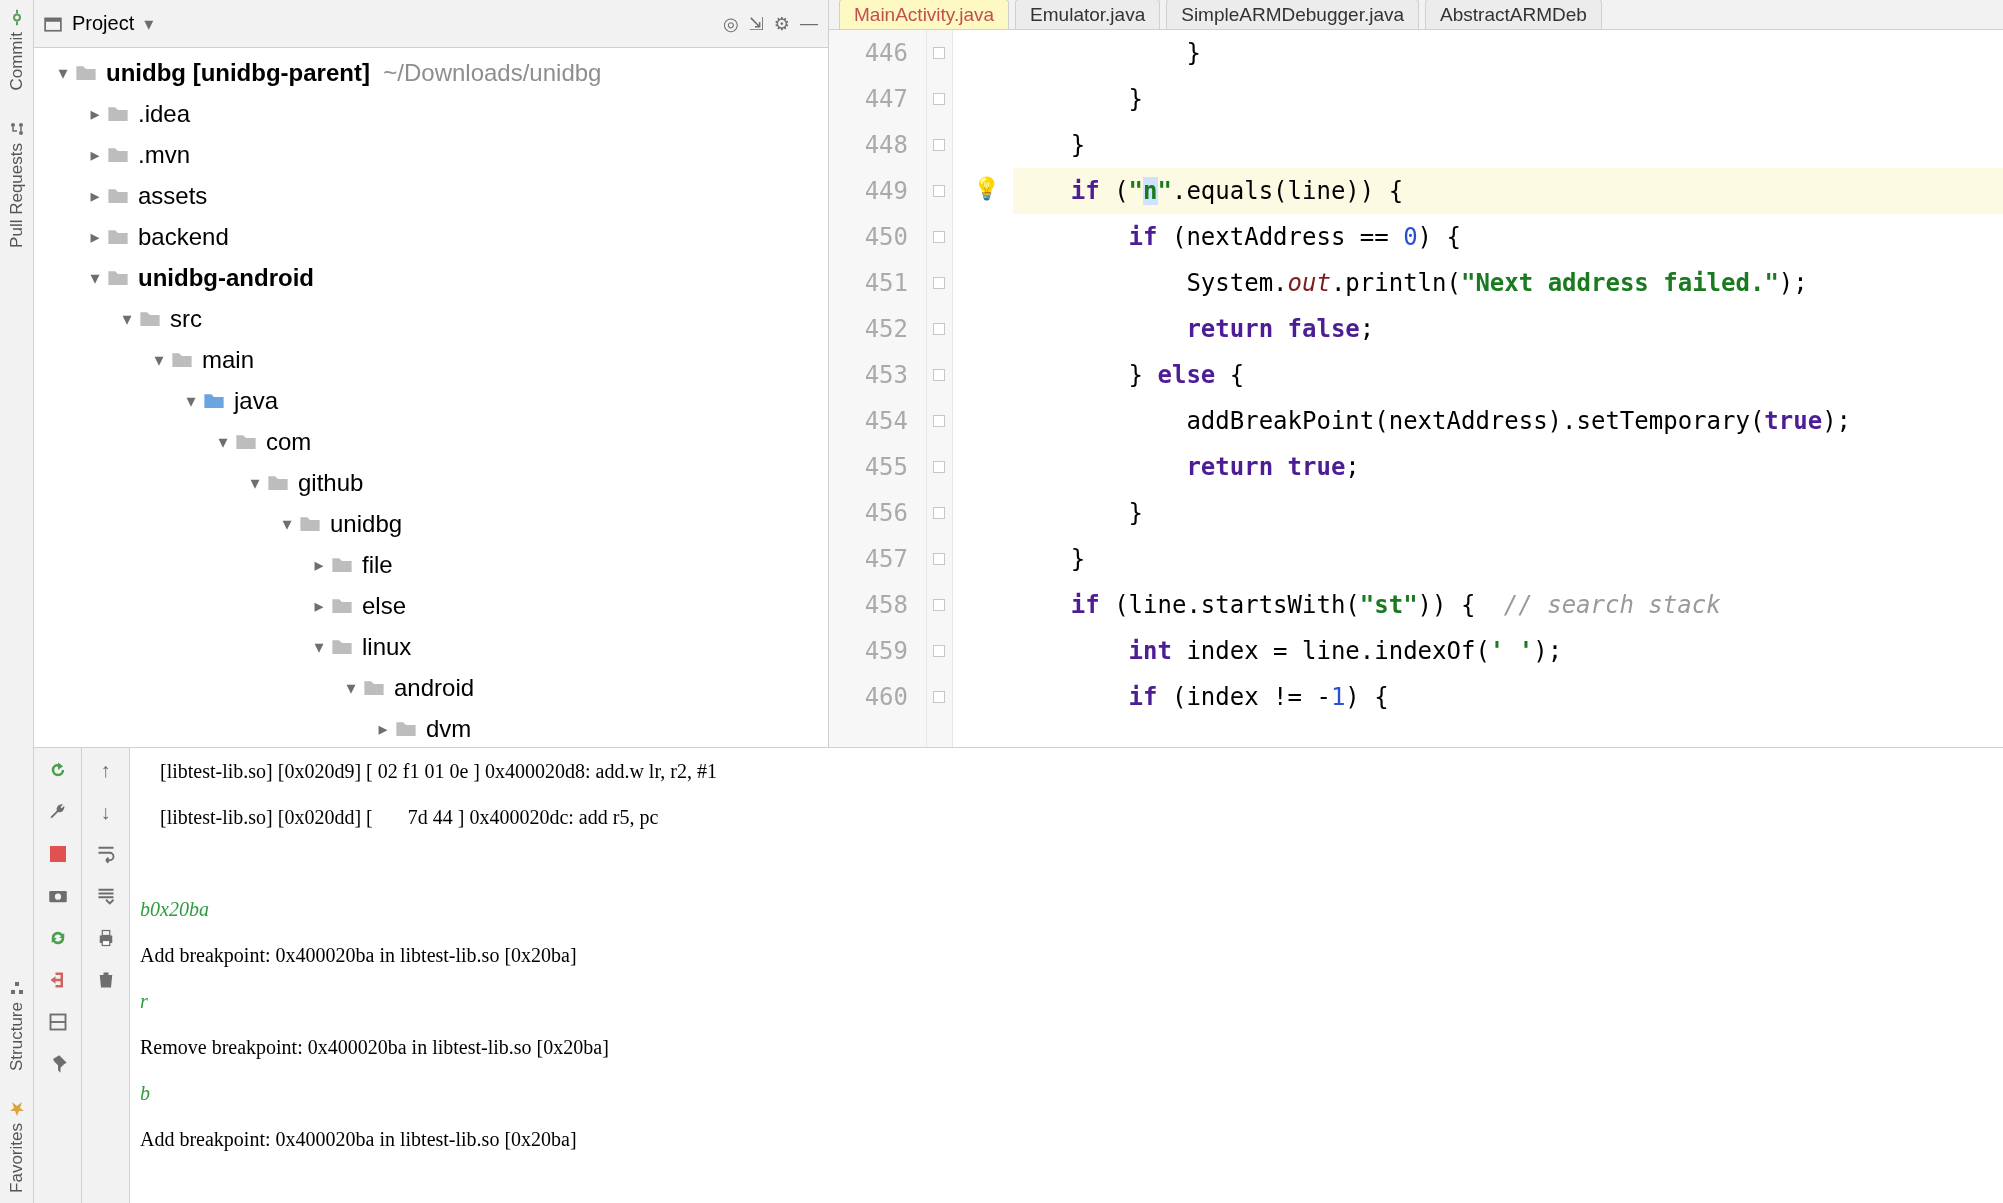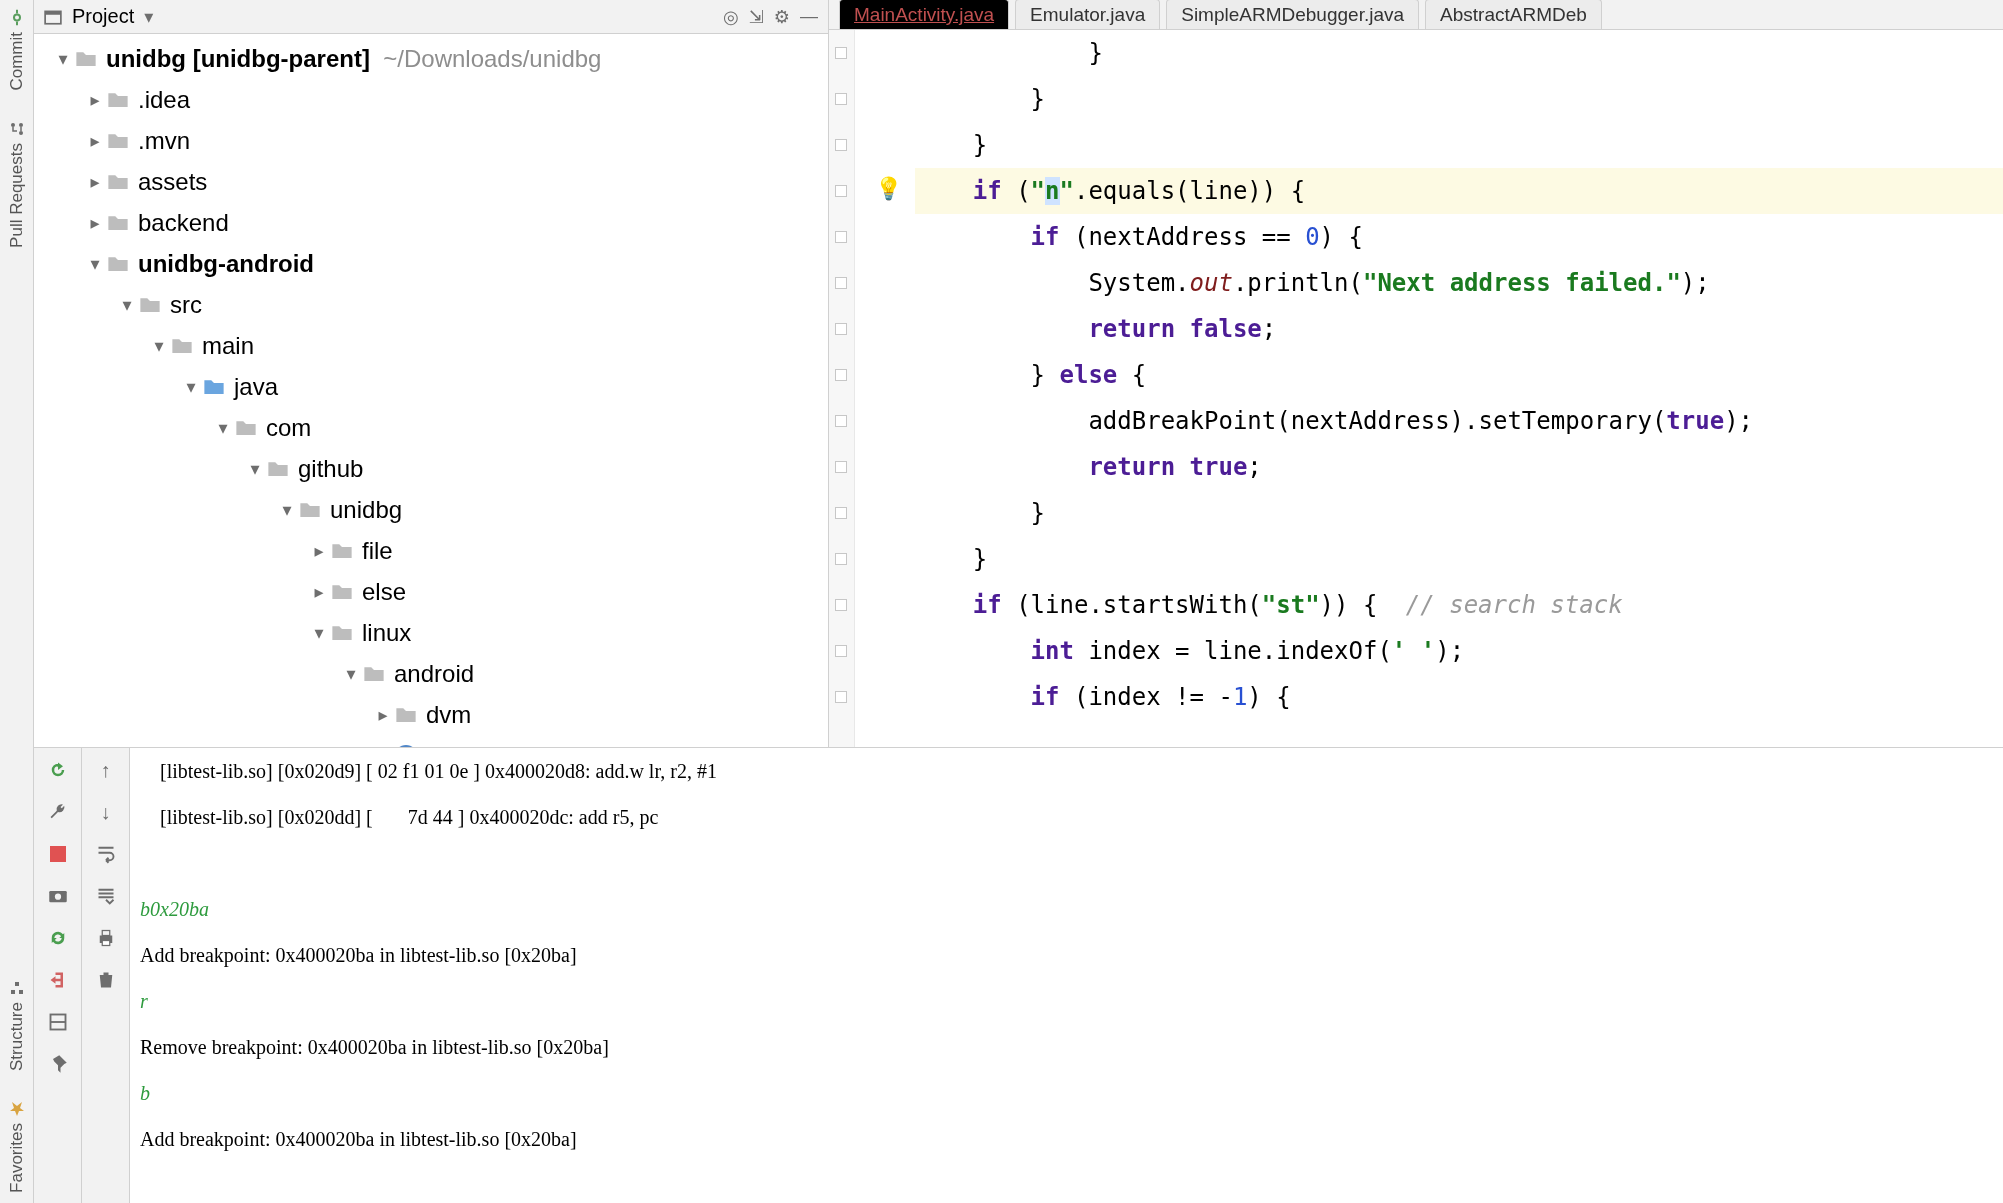--- a/index.html
+++ b/index.html
@@ -33,21 +33,21 @@
   align-items: center;
   gap: 6px;
 }
 .rail-icon { width: 16px; height: 16px; }
 .main-stack { flex: 1; display: flex; flex-direction: column; min-width: 0; }
 .top-area { flex: 1; display: flex; min-height: 0; border-bottom: 1px solid #d0d0d0; }
 
 
 .proj-panel { width: 795px; background: #fff; display: flex; flex-direction: column; border-right: 1px solid #d0d0d0; }
 .proj-header {
-  height: 34px; display: flex; align-items: center; padding: 0 10px;
+  height: 48px; display: flex; align-items: center; padding: 0 10px;
   border-bottom: 1px solid #d0d0d0; background: #f2f2f2; gap: 10px;
 }
 .proj-header .spacer { flex: 1; }
 .proj-header .icon { color: #6e6e6e; }
 .tree { flex: 1; overflow: auto; padding-top: 4px; font-size: 24px; }
 .tree-row { display: flex; align-items: center; height: 41px; white-space: nowrap; }
 .tree-indent { display: inline-block; }
 .tree-arrow { width: 22px; text-align: center; color: #6e6e6e; font-size: 18px; }
 .tree-icon { width: 24px; height: 24px; margin-right: 8px; display: inline-flex; align-items: center; justify-content: center; }
 .bold { font-weight: 700; }
@@ -61,21 +61,21 @@
 .editor-panel { flex: 1; display: flex; flex-direction: column; min-width: 0; }
 .editor-tabs {
   height: 30px; display: flex; align-items: flex-end; background: #f2f2f2;
   border-bottom: 1px solid #d0d0d0; gap: 6px; padding-left: 10px; overflow: hidden;
 }
 .editor-tab {
   padding: 4px 14px; font-size: 19px; color: #333; border: 1px solid #d0d0d0;
   border-bottom: none; background: #ececec; border-radius: 4px 4px 0 0;
   position: relative; top: 1px;
 }
-.editor-tab.active { background: #000000; color: #c05050; text-decoration: underline; }
+.editor-tab.active { background: #fef9c3; color: #c05050; }
 .editor-body { flex: 1; display: flex; font-family: "Menlo", "Consolas", monospace; font-size: 24px; overflow: hidden; }
 .gutter {
   width: 98px; background: #f7f7f7; color: #aaaaaa; text-align: right;
   padding-right: 18px; border-right: 1px solid #e8e8e8; line-height: 46px;
 }
 .fold-strip { width: 26px; background: #f7f7f7; border-right: 1px solid #e8e8e8; position: relative; }
 .fold-mark { position: absolute; left: 6px; width: 12px; height: 12px; border: 1px solid #c7c7c7; background: #fff; }
 .lint-strip { width: 60px; background: #fff; position: relative; }
 .bulb { position: absolute; left: 20px; color: #e8a33d; font-size: 22px; }
 .code { flex: 1; line-height: 46px; white-space: pre; overflow: hidden; }
@@ -360,20 +360,37 @@
       </div>
 
       <div class="editor-panel">
         <div class="editor-tabs" id="editor-tabs">
             <div class="editor-tab active">MainActivity.java</div>
             <div class="editor-tab">Emulator.java</div>
             <div class="editor-tab">SimpleARMDebugger.java</div>
             <div class="editor-tab">AbstractARMDeb</div>
           </div>
         <div class="editor-body">
+          <div class="gutter" id="gutter">
+              <div>446</div>
+              <div>447</div>
+              <div>448</div>
+              <div>449</div>
+              <div>450</div>
+              <div>451</div>
+              <div>452</div>
+              <div>453</div>
+              <div>454</div>
+              <div>455</div>
+              <div>456</div>
+              <div>457</div>
+              <div>458</div>
+              <div>459</div>
+              <div>460</div>
+            </div>
           <div class="fold-strip" id="fold-strip">
               <div class="fold-mark" style="top: 17px;"></div>
               <div class="fold-mark" style="top: 63px;"></div>
               <div class="fold-mark" style="top: 109px;"></div>
               <div class="fold-mark" style="top: 155px;"></div>
               <div class="fold-mark" style="top: 201px;"></div>
               <div class="fold-mark" style="top: 247px;"></div>
               <div class="fold-mark" style="top: 293px;"></div>
               <div class="fold-mark" style="top: 339px;"></div>
               <div class="fold-mark" style="top: 385px;"></div>

